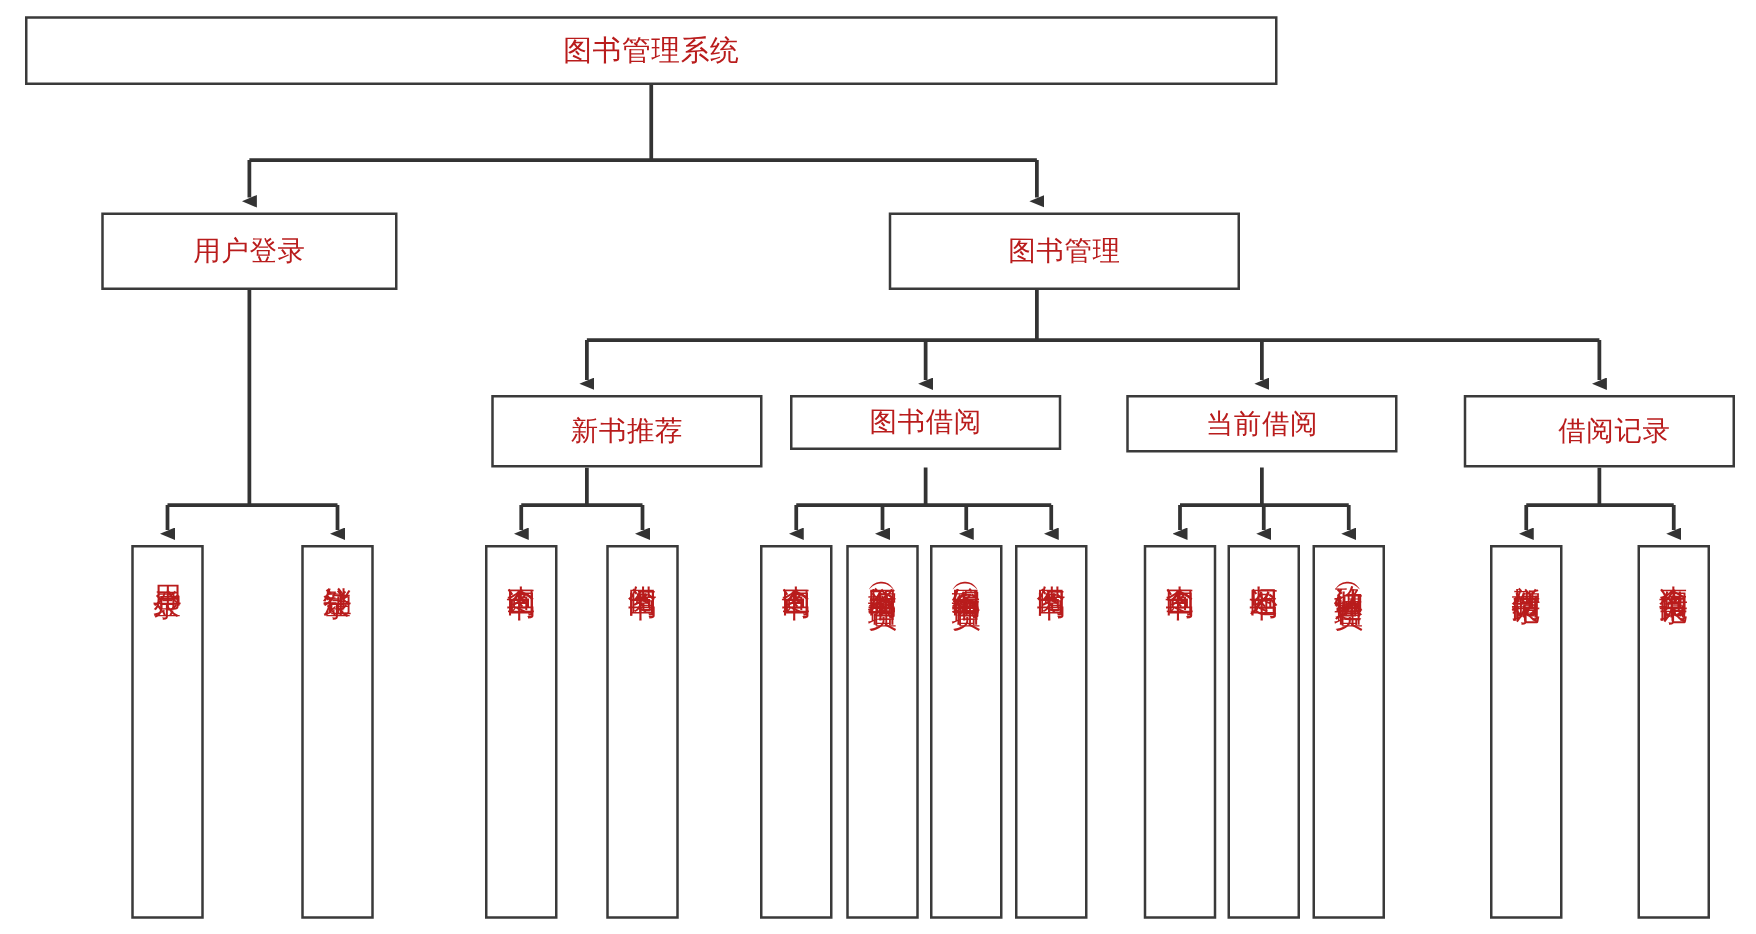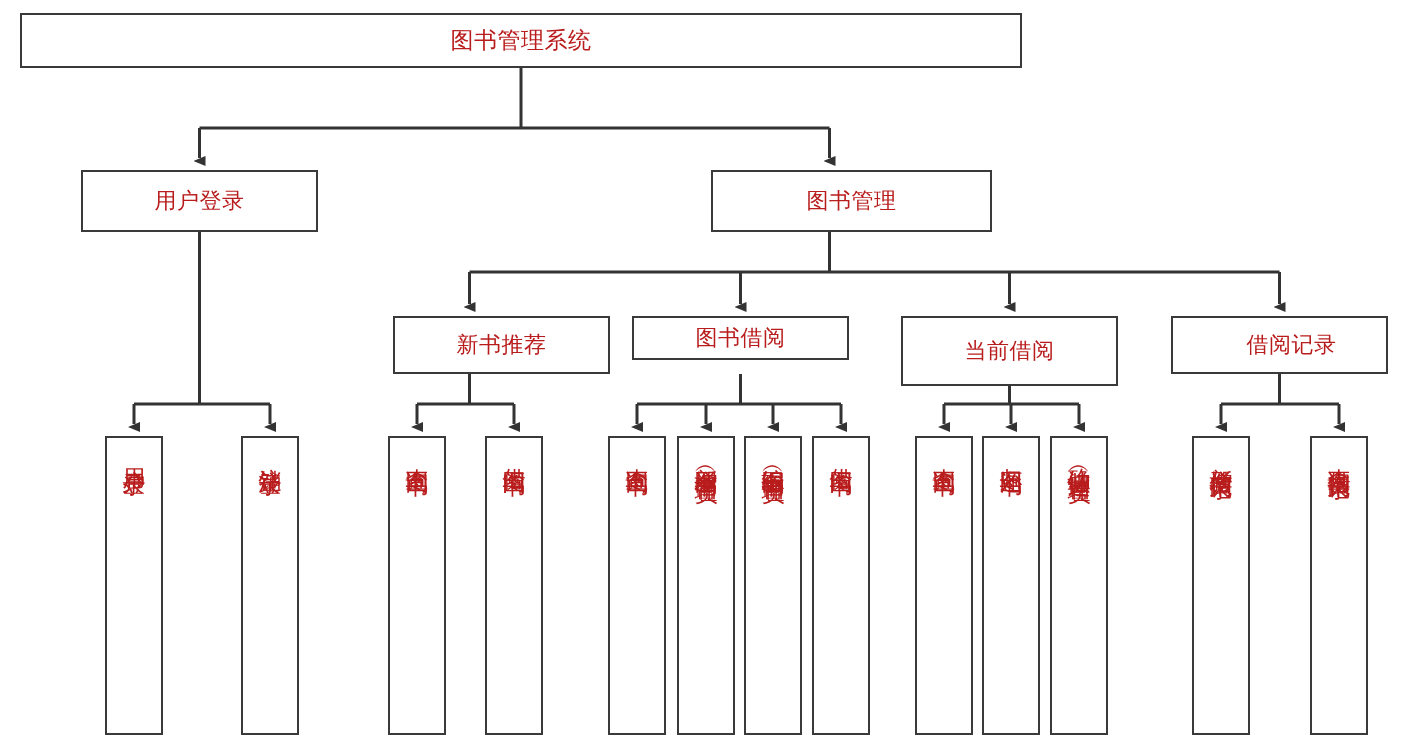--- a/index.html
+++ b/index.html
@@ -88,21 +88,21 @@
       </div>
       <div class="node horizontal" style="left: 711px; top: 170px; width: 281px; height: 62px;">
         <span class="label">图书管理</span>
       </div>
       <div class="node horizontal" style="left: 361px; top: 316px; width: 217px; height: 58px; margin-left: 32px;">
         <span class="label">新书推荐</span>
       </div>
       <div class="node horizontal" style="left: 632px; top: 316px; width: 217px; height: 44px;">
         <span class="label">图书借阅</span>
       </div>
-      <div class="node horizontal" style="left: 901px; top: 316px; width: 217px; height: 70px;">
+      <div class="node horizontal" style="left: 901px; top: 316px; width: 217px; height: 46px;">
         <span class="label">当前借阅</span>
       </div>
       <div class="node horizontal" style="left: 1171px; top: 316px; width: 217px; height: 58px; padding-left: 24px;">
         <span class="label">借阅记录</span>
       </div>
       <div class="node vertical" style="left: 105px; top: 436px; width: 58px; height: 299px;">
         <span class="label">用户登录</span>
       </div>
       <div class="node vertical" style="left: 241px; top: 436px; width: 58px; height: 299px;">
         <span class="label">注销登录</span>

